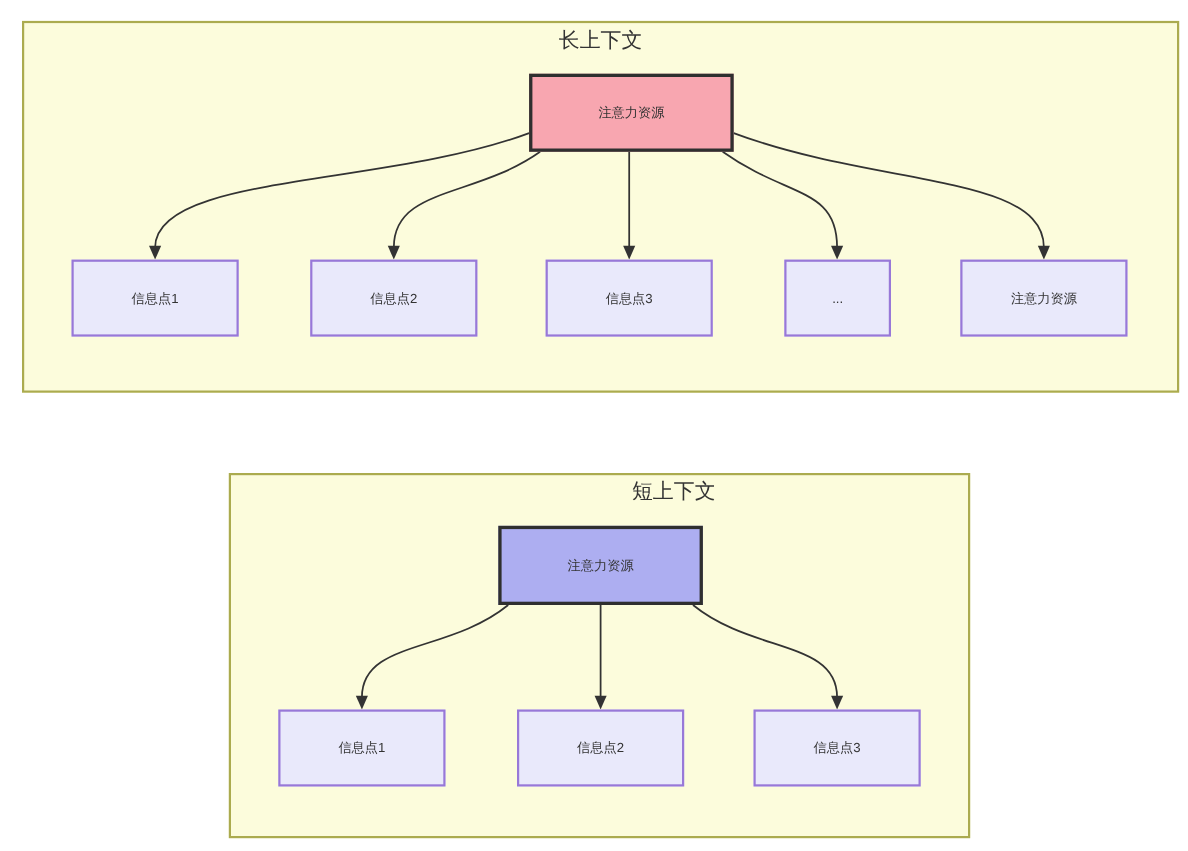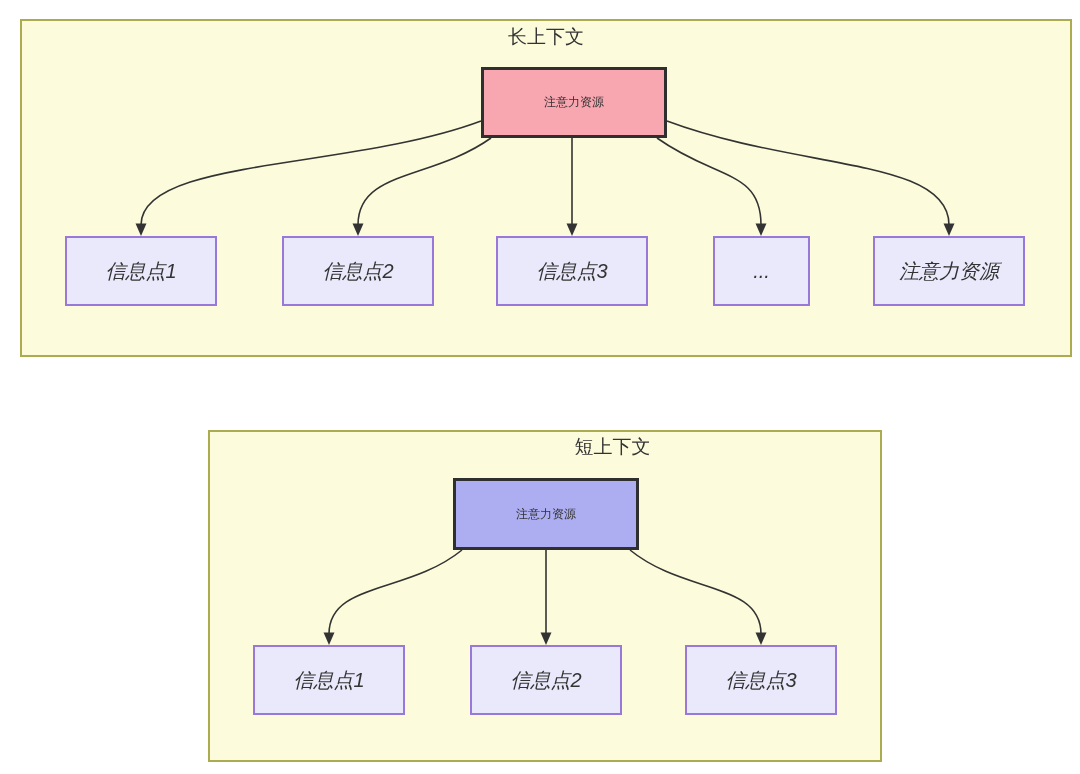--- a/index.html
+++ b/index.html
@@ -41,23 +41,22 @@
   .root-node.long  { background: var(--long-root-fill, #f8a6b0); }
   .root-node.short { background: var(--short-root-fill, #adaef1); }
   .info-node {
     position: absolute;
     display: flex;
     align-items: center;
     justify-content: center;
     background: var(--node-fill, #e9e9fb);
     border: 2px solid var(--node-border, #9878d8);
     box-sizing: border-box;
-    font-size: 20px;
+    font-size: 12px;
     color: var(--text, #333);
-    font-style: italic;
   }
   #edges {
     position: absolute;
     left: 0;
     top: 0;
     width: 1080px;
     height: 774px;
     pointer-events: none;
   }
   .edge {

